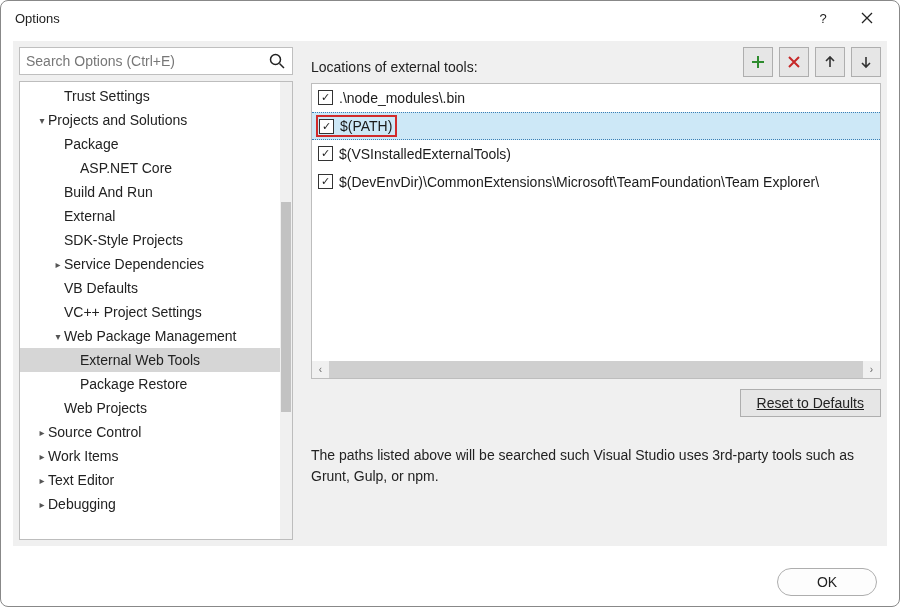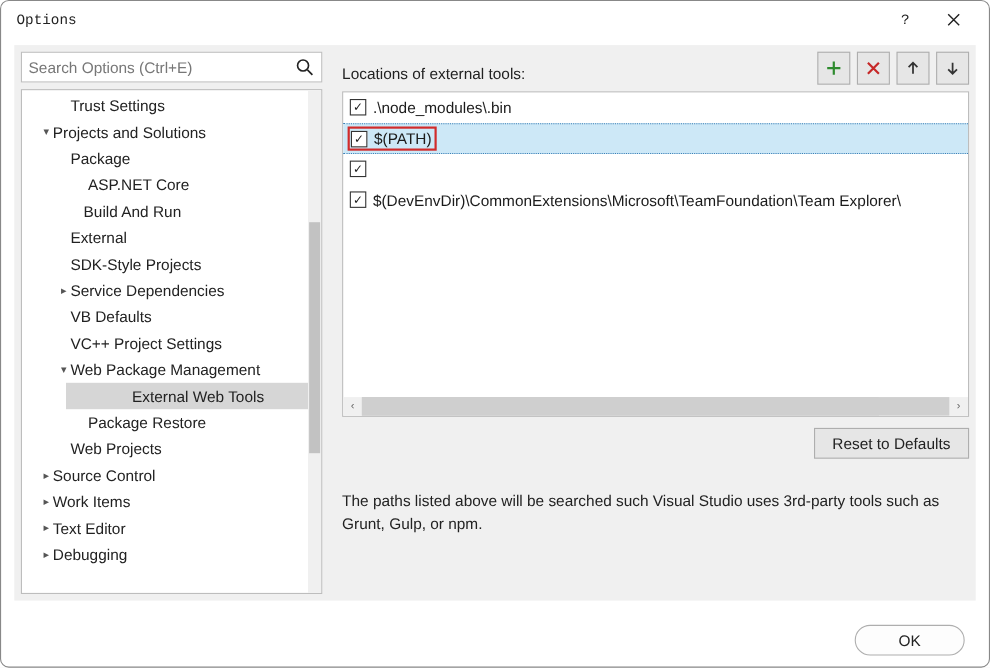--- a/index.html
+++ b/index.html
@@ -16,21 +16,20 @@
     position: relative;
   }
   
   .titlebar {
     height: 34px;
     display: flex;
     align-items: center;
     padding: 0 10px;
     font-size: 13px;
     color: #222;
-    font-family: Liberation Mono, monospace;
   }
   .titlebar .title { flex: 1; padding-left: 4px; }
   .titlebar .tbtn {
     width: 44px;
     height: 30px;
     display: flex;
     align-items: center;
     justify-content: center;
     font-size: 13px;
     color: #222;
@@ -198,20 +197,21 @@
     width: 17px; height: 17px;
     display: flex; align-items: center; justify-content: center;
     font-size: 10px; color: #666;
   }
   .hscroll .track { flex: 1; background: #cfcfcf; position: relative; }
   .hscroll .thumb { position: absolute; left:0; top:0; bottom:0; width: 88%; background: #cfcfcf; }
   .reset-row {
     display: flex;
     justify-content: flex-end;
     margin-top: 10px;
+    text-decoration: underline;
   }
   .btn {
     background: #e6e6e6;
     border: 1px solid #aeaeae;
     height: 28px;
     padding: 0 16px;
     font-size: 14px;
     color: #222;
     display: flex;
     align-items: center;
@@ -271,21 +271,21 @@
             <span>Projects and Solutions</span>
           </div>
           <div class="node" style="padding-left: 32px;">
             <span class="exp"></span>
             <span>Package</span>
           </div>
           <div class="node" style="padding-left: 48px;">
             <span class="exp"></span>
             <span>ASP.NET Core</span>
           </div>
-          <div class="node" style="padding-left: 44px;">
+          <div class="node" style="padding-left: 32px;">
             <span class="exp"></span>
             <span>Build And Run</span>
           </div>
           <div class="node" style="padding-left: 32px;">
             <span class="exp"></span>
             <span>External</span>
           </div>
           <div class="node" style="padding-left: 32px;">
             <span class="exp"></span>
             <span>SDK-Style Projects</span>
@@ -299,21 +299,21 @@
             <span>VB Defaults</span>
           </div>
           <div class="node" style="padding-left: 32px;">
             <span class="exp"></span>
             <span>VC++ Project Settings</span>
           </div>
           <div class="node" style="padding-left: 32px;">
             <span class="exp">▾</span>
             <span>Web Package Management</span>
           </div>
-          <div class="node selected" style="padding-left: 48px; margin-left: 40px;">
+          <div class="node selected" style="padding-left: 48px;">
             <span class="exp"></span>
             <span>External Web Tools</span>
           </div>
           <div class="node" style="padding-left: 48px;">
             <span class="exp"></span>
             <span>Package Restore</span>
           </div>
           <div class="node" style="padding-left: 32px;">
             <span class="exp"></span>
             <span>Web Projects</span>
@@ -375,20 +375,21 @@
             <span>.\node_modules\.bin</span>
           </div>
           <div class="row selected">
             <span class="chkwrap">
               <span class="chk">✓</span>
               <span>$(PATH)</span>
             </span>
           </div>
           <div class="row">
             <span class="chk">✓</span>
+            <span>$(VSInstalledExternalTools)</span>
           </div>
           <div class="row">
             <span class="chk">✓</span>
             <span>$(DevEnvDir)\CommonExtensions\Microsoft\TeamFoundation\Team Explorer\</span>
           </div>
         </div>
       <div class="hscroll">
         <div class="arrow">‹</div>
         <div class="track">
             <div class="thumb"></div>

